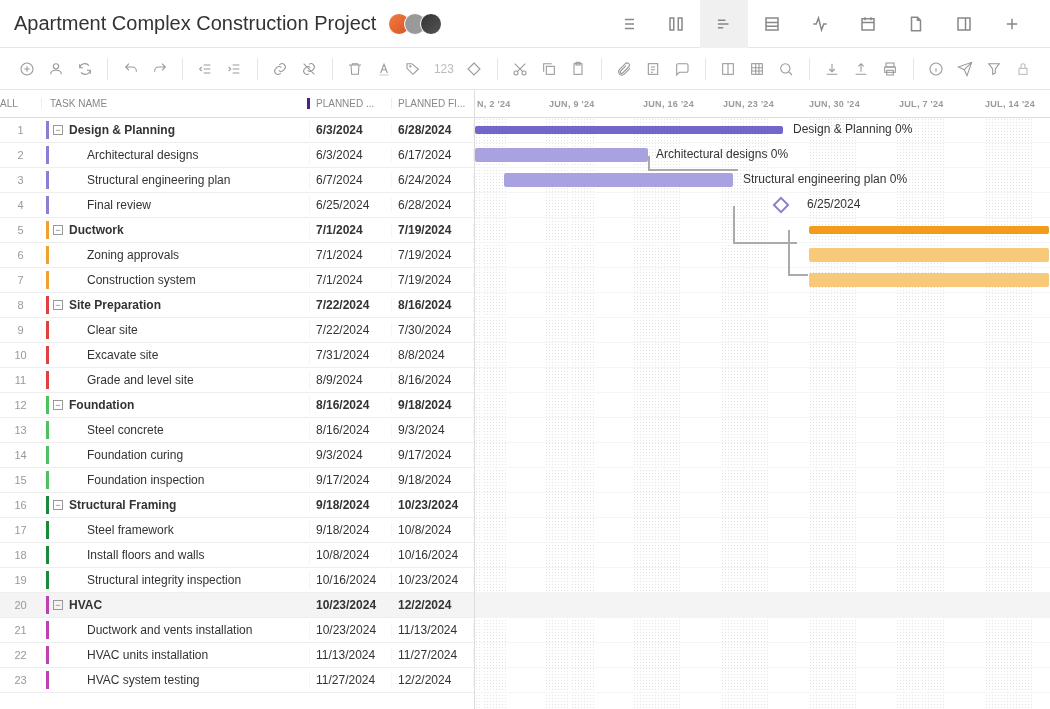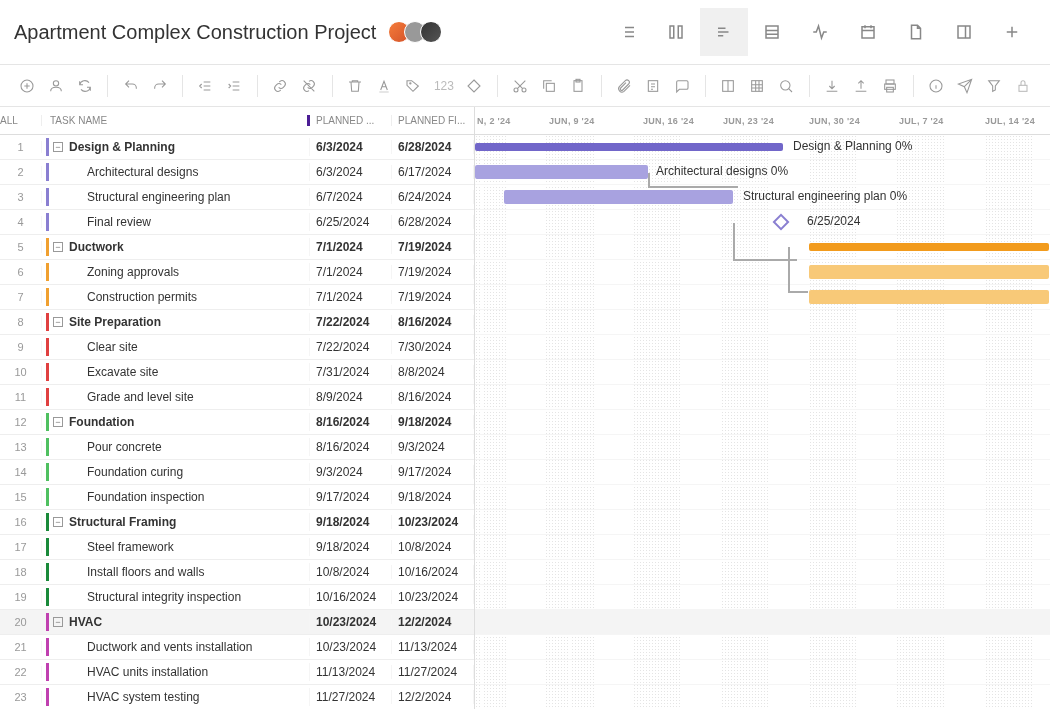--- a/index.html
+++ b/index.html
@@ -1,17 +1,17 @@
 <!DOCTYPE html>
 <html><head>
 <meta charset="utf-8">
 <style>
 *{box-sizing:border-box;margin:0;padding:0;font-family:-apple-system,BlinkMacSystemFont,"Segoe UI",sans-serif}
 body{background:#fff;overflow:hidden;width:1050px;height:709px}
-.header{height:65px;display:flex;align-items:center;border-bottom:1px solid #e5e5e5;padding:0 14px}
+.header{height:48px;display:flex;align-items:center;border-bottom:1px solid #e5e5e5;padding:0 14px}
 .title{font-size:20px;color:#333;font-weight:400;flex:0 0 auto}
 .avatars{display:flex;margin-left:18px}
 .avatar{width:22px;height:22px;border-radius:50%;margin-left:-6px;border:1px solid #fff}
 .av1{background:linear-gradient(135deg,#f57c3a,#d4532a)}
 .av2{background:#999}
 .av3{background:linear-gradient(135deg,#333,#555)}
 .header-spacer{flex:1}
 .view-btn{width:48px;height:48px;display:flex;align-items:center;justify-content:center;color:#888;cursor:pointer}
 .view-btn.active{background:#f0f0f0}
 .view-btn svg{width:18px;height:18px}
@@ -350,21 +350,21 @@
             <div class="bar" style="background:#f0a030"></div>
             <div class="taskname child">Zoning approvals</div>
           </div>
   <div class="datecell ">7/1/2024</div>
   <div class="datecell ">7/19/2024</div>
         </div>
         <div class="row">
           <div class="rownum">7</div>
   <div class="taskcell">
             <div class="bar" style="background:#f0a030"></div>
-            <div class="taskname child">Construction permits</div>
+            <div class="taskname child">Construction system</div>
           </div>
   <div class="datecell ">7/1/2024</div>
   <div class="datecell ">7/19/2024</div>
         </div>
         <div class="row">
           <div class="rownum">8</div>
   <div class="taskcell">
             <div class="bar" style="background:#e04040"></div>
             <div class="collapse">−</div>
             <div class="taskname bold">Site Preparation</div>
@@ -406,21 +406,21 @@
             <div class="collapse">−</div>
             <div class="taskname bold">Foundation</div>
           </div>
   <div class="datecell bold">8/16/2024</div>
   <div class="datecell bold">9/18/2024</div>
         </div>
         <div class="row">
           <div class="rownum">13</div>
   <div class="taskcell">
             <div class="bar" style="background:#4fc060"></div>
-            <div class="taskname child">Pour concrete</div>
+            <div class="taskname child">Steel concrete</div>
           </div>
   <div class="datecell ">8/16/2024</div>
   <div class="datecell ">9/3/2024</div>
         </div>
         <div class="row">
           <div class="rownum">14</div>
   <div class="taskcell">
             <div class="bar" style="background:#4fc060"></div>
             <div class="taskname child">Foundation curing</div>
           </div>

